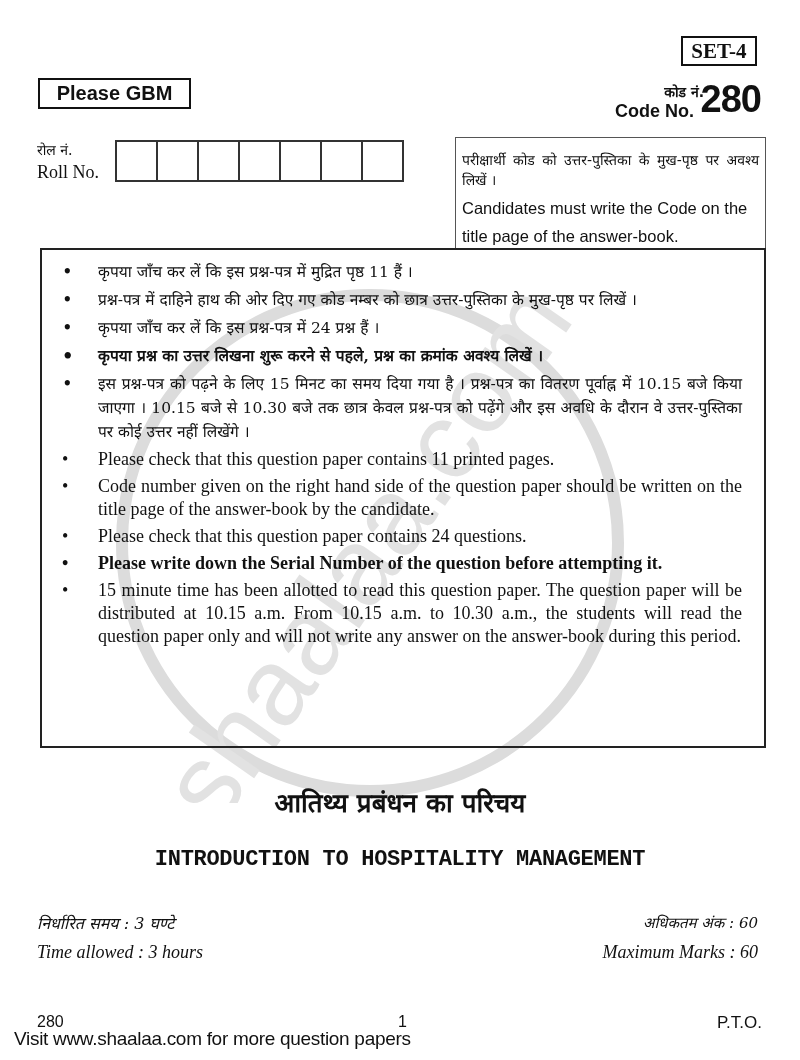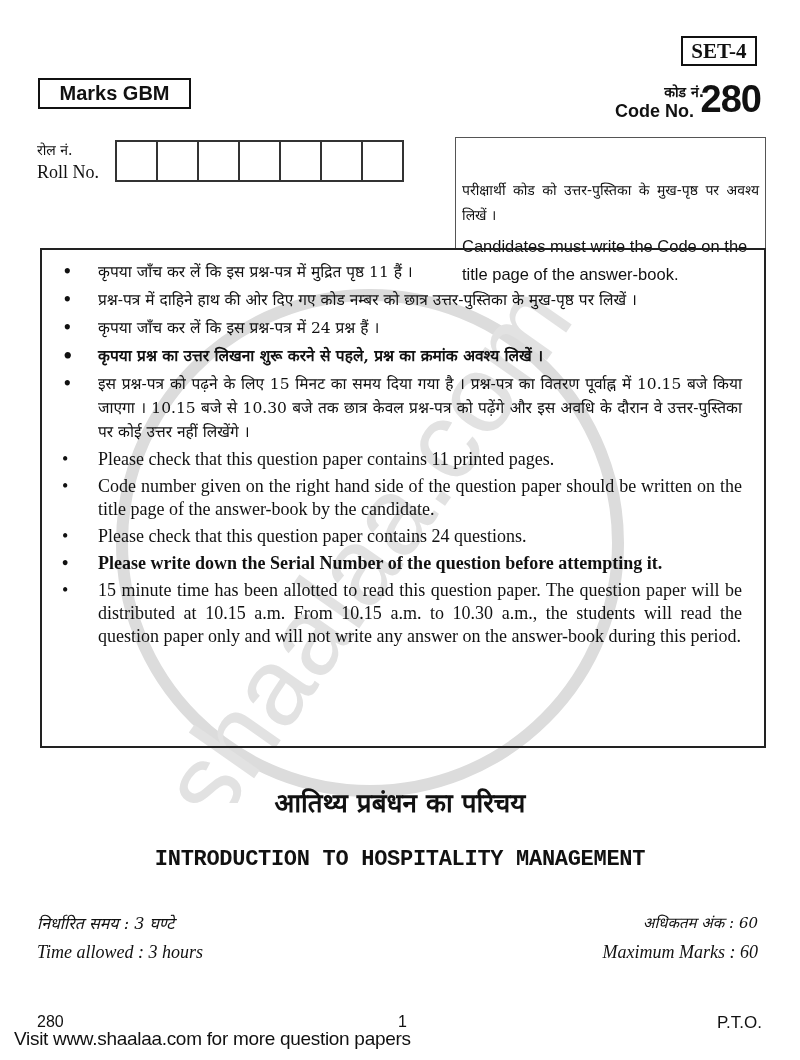--- a/index.html
+++ b/index.html
@@ -25,21 +25,21 @@
 
   #roll-hindi { left: 37px; top: 140px; font-family: "DejaVu Serif", serif; font-size: 14px; }
   #roll-label { left: 37px; top: 162px; font-family: "Liberation Serif", serif; font-size: 18px; }
   #roll-boxes { left: 115px; top: 140px; display: flex; border: 2px solid #333; border-right: none; height: 42px; box-sizing: border-box; }
   .roll-cell { width: 41px; height: 100%; border-right: 2px solid #333; box-sizing: border-box; }
 
   #code-note {
     left: 455px; top: 137px; width: 311px; height: 112px; border: 1px solid #555; border-bottom: none; box-sizing: border-box;
     padding: 12px 6px 0 6px;
   }
-  #code-note .hi { font-family: "DejaVu Sans", sans-serif; font-size: 14px; line-height: 25px; text-align: justify; margin-top: 28px; }
+  #code-note .hi { font-family: "DejaVu Sans", sans-serif; font-size: 14px; line-height: 20px; text-align: justify; }
   #code-note .en { font-family: "Liberation Sans", sans-serif; font-size: 16.5px; line-height: 28px; margin-top: 4px; }
 
   #instructions {
     left: 40px; top: 248px; width: 726px; height: 500px; border: 2px solid #222; box-sizing: border-box;
     padding: 10px 22px 0 20px;
   }
   .inst-list { list-style: none; margin: 0; padding: 0; }
   .inst-item { position: relative; padding-left: 36px; text-align: justify; margin-bottom: 4px; }
   .inst-item .bullet { position: absolute; left: 0; top: 0; font-size: 18px; }
   .inst-item.hi { font-family: "DejaVu Serif", serif; font-size: 15.5px; line-height: 24px; }
@@ -63,21 +63,21 @@
 </style>
 </head>
 <body>
 
 <svg id="watermark" class="abs" viewBox="0 0 520 520">
   <circle cx="260" cy="260" r="248" fill="none" stroke="#dcdcdc" stroke-width="12"></circle>
   <text x="250" y="300" text-anchor="middle" font-family="Liberation Sans, sans-serif" font-size="110" fill="#e2e2e2" transform="rotate(-55 260 260)">shaalaa.com</text>
 </svg>
 
 <div id="set-box" class="abs">SET-4</div>
-<div id="series-box" class="abs">Marks GBM</div>
+<div id="series-box" class="abs">Please GBM</div>
 
 <div id="code-hindi" class="abs">कोड नं.</div>
 <div id="code-label" class="abs">Code No.</div>
 <div id="code-number" class="abs">280</div>
 
 <div id="roll-hindi" class="abs">रोल नं.</div>
 <div id="roll-label" class="abs">Roll No.</div>
 <div id="roll-boxes" class="abs">
   <div class="roll-cell"></div>
   <div class="roll-cell"></div>

